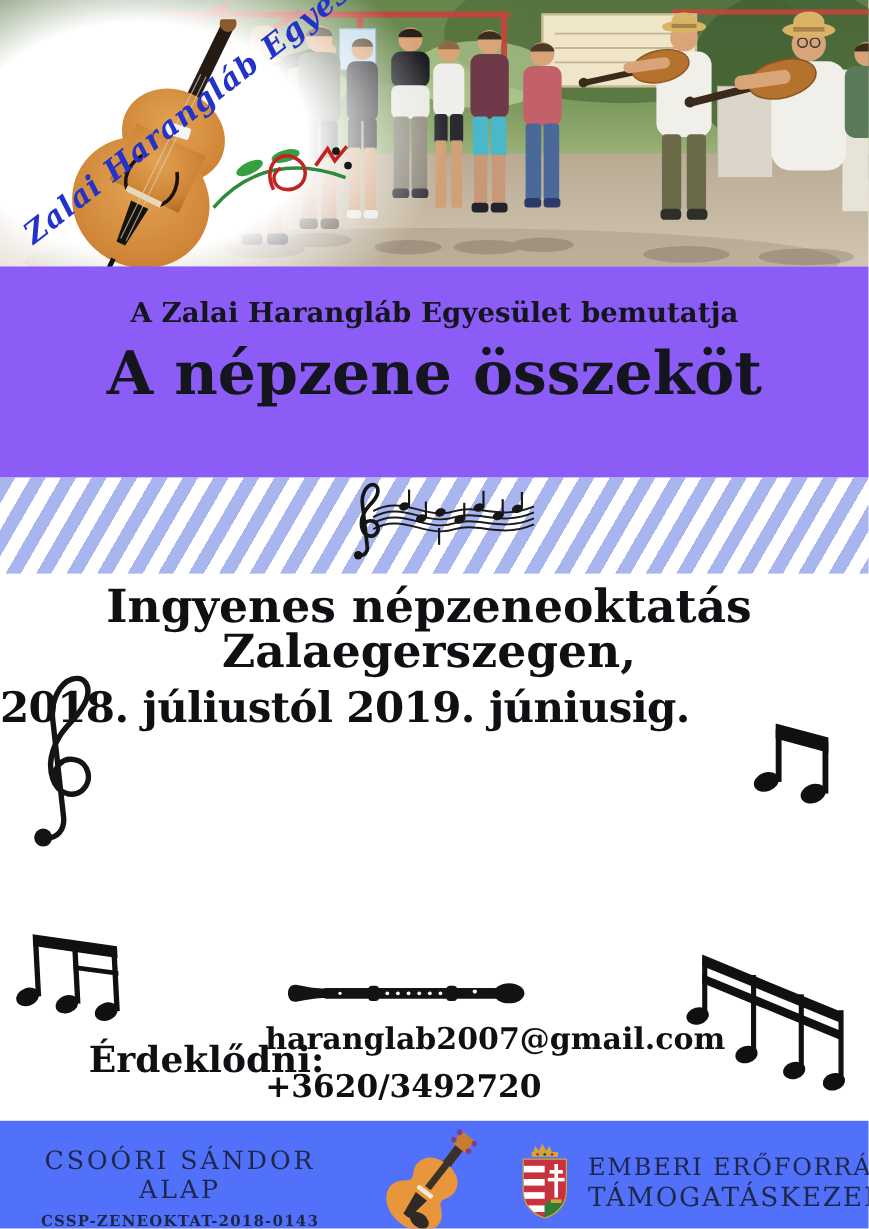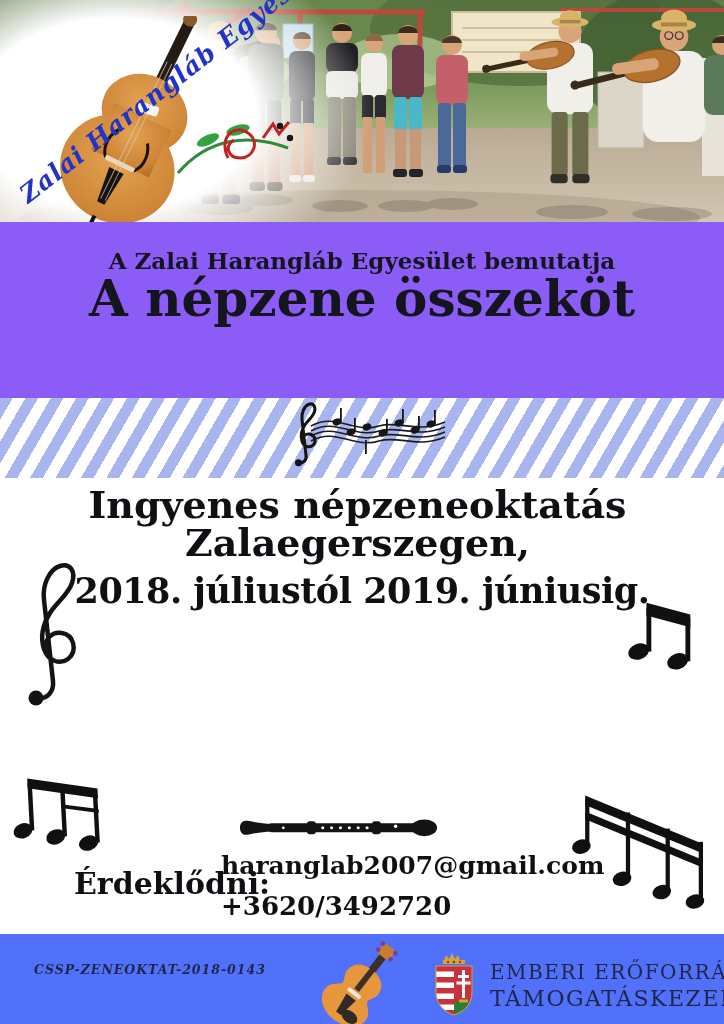--- a/index.html
+++ b/index.html
@@ -16,49 +16,49 @@
   
   .logo-fade{top:-30px;left:-60px;width:440px;height:300px;
     background:radial-gradient(ellipse 58% 58% at 40% 48%, #ffffff 55%, rgba(255,255,255,0) 100%);}
   .logo-script{top:186px;left:14px;transform:rotate(-38deg);transform-origin:left top;
     font-style:italic;font-weight:bold;font-size:25px;letter-spacing:1px;color:#2333c8;white-space:nowrap;}
 
   
   .band{top:222px;left:0;width:724px;height:176px;background:#8b5cf6;text-align:center;}
   .band-sub{margin-top:25px;font-size:23px;font-weight:bold;color:#15151f;}
   .band-t1{margin-top:3px;font-size:45px;line-height:1.05;font-weight:bold;color:#15151f;}
-  .band-t2{margin-top:0;font-size:50px;line-height:1.0;font-weight:bold;color:#15151f;}
+  .band-t2{margin-top:12px;font-size:50px;line-height:1.0;font-weight:bold;color:#15151f;}
 
   
   .stripes{top:398px;left:0;width:724px;height:80px;
     background:repeating-linear-gradient(120deg,#a9b5ee 0 11px,#ffffff 11px 22px);}
   .staff-wave{top:400px;left:277px;width:175px;height:72px;}
 
   
   .headline{top:486px;left:0;width:715px;text-align:center;font-weight:bold;font-size:38px;line-height:1.0;color:#101014;}
-  .date-line{top:570px;left:0;width:724px;text-align:center;font-weight:bold;font-size:35px;letter-spacing:-0.5px;color:#101014;}
+  .date-line{top:570px;left:0;width:724px;text-align:left;font-weight:bold;font-size:35px;letter-spacing:-0.5px;color:#101014;}
   .details{top:628px;left:0;width:724px;text-align:center;font-weight:bold;font-size:27px;line-height:1.27;color:#101014;}
 
   .contact-label{top:866px;left:30px;font-size:30px;font-weight:bold;color:#101014;margin-left:44px;}
   .contact-email{top:851px;left:221px;font-size:25px;font-weight:bold;color:#101014;}
   .contact-phone{top:891px;left:221px;font-size:26px;font-weight:bold;color:#101014;}
 
   
   .dec{pointer-events:none;}
   .clef-left{top:560px;left:20px;width:68px;height:142px;}
   .note-pair{top:596px;left:624px;width:78px;height:80px;}
   .notes-triple{top:758px;left:8px;width:108px;height:96px;}
   .recorder{top:812px;left:238px;width:202px;height:30px;}
   .notes-quad{top:786px;left:570px;width:142px;height:118px;}
 
   
   .footer{top:934px;left:0;width:724px;height:90px;background:#5271fa;}
   .fund{top:955px;left:0;width:300px;text-align:center;color:#1e2749;}
   .fund-name{font-size:21px;letter-spacing:2.5px;}
-  .fund-code{margin-top:7px;font-size:12.5px;font-weight:bold;letter-spacing:1px;font-style:italic;}
+  .fund-code{margin-top:7px;font-size:12.5px;font-weight:bold;letter-spacing:1px;}
   .violin-icon{top:938px;left:310px;width:98px;height:80px;}
   .coat{top:952px;left:432px;width:44px;height:64px;}
   .agency{top:960px;left:490px;color:#1e2749;}
   .agency-l1{font-size:20px;letter-spacing:1.5px;}
   .agency-l2{font-size:22px;letter-spacing:1.5px;margin-top:2px;}
 </style>
 </head>
 <body>
 
 <div class="poster">
@@ -425,20 +425,21 @@
       </g>
     </svg>
   </div>
 
   <div class="abs contact-label">Érdeklődni:</div>
   <div class="abs contact-email">haranglab2007@gmail.com</div>
   <div class="abs contact-phone">+3620/3492720</div>
 
   <div class="abs footer"></div>
   <div class="abs fund">
+    <div class="fund-name">CSOÓRI SÁNDOR ALAP</div>
     <div class="fund-code">CSSP-ZENEOKTAT-2018-0143</div>
   </div>
   <div class="abs violin-icon dec">
     <svg viewBox="0 0 100 100">
       <g transform="rotate(38 50 50)">
         <rect x="46" y="2" width="8" height="32" fill="#3b3128"></rect>
         <rect x="43" y="-2" width="14" height="13" rx="3" fill="#c87d32"></rect>
         <circle cx="42" cy="0" r="2.4" fill="#7a4090"></circle>
           <circle cx="58" cy="0" r="2.4" fill="#7a4090"></circle>
         <circle cx="42" cy="8" r="2.4" fill="#7a4090"></circle>

